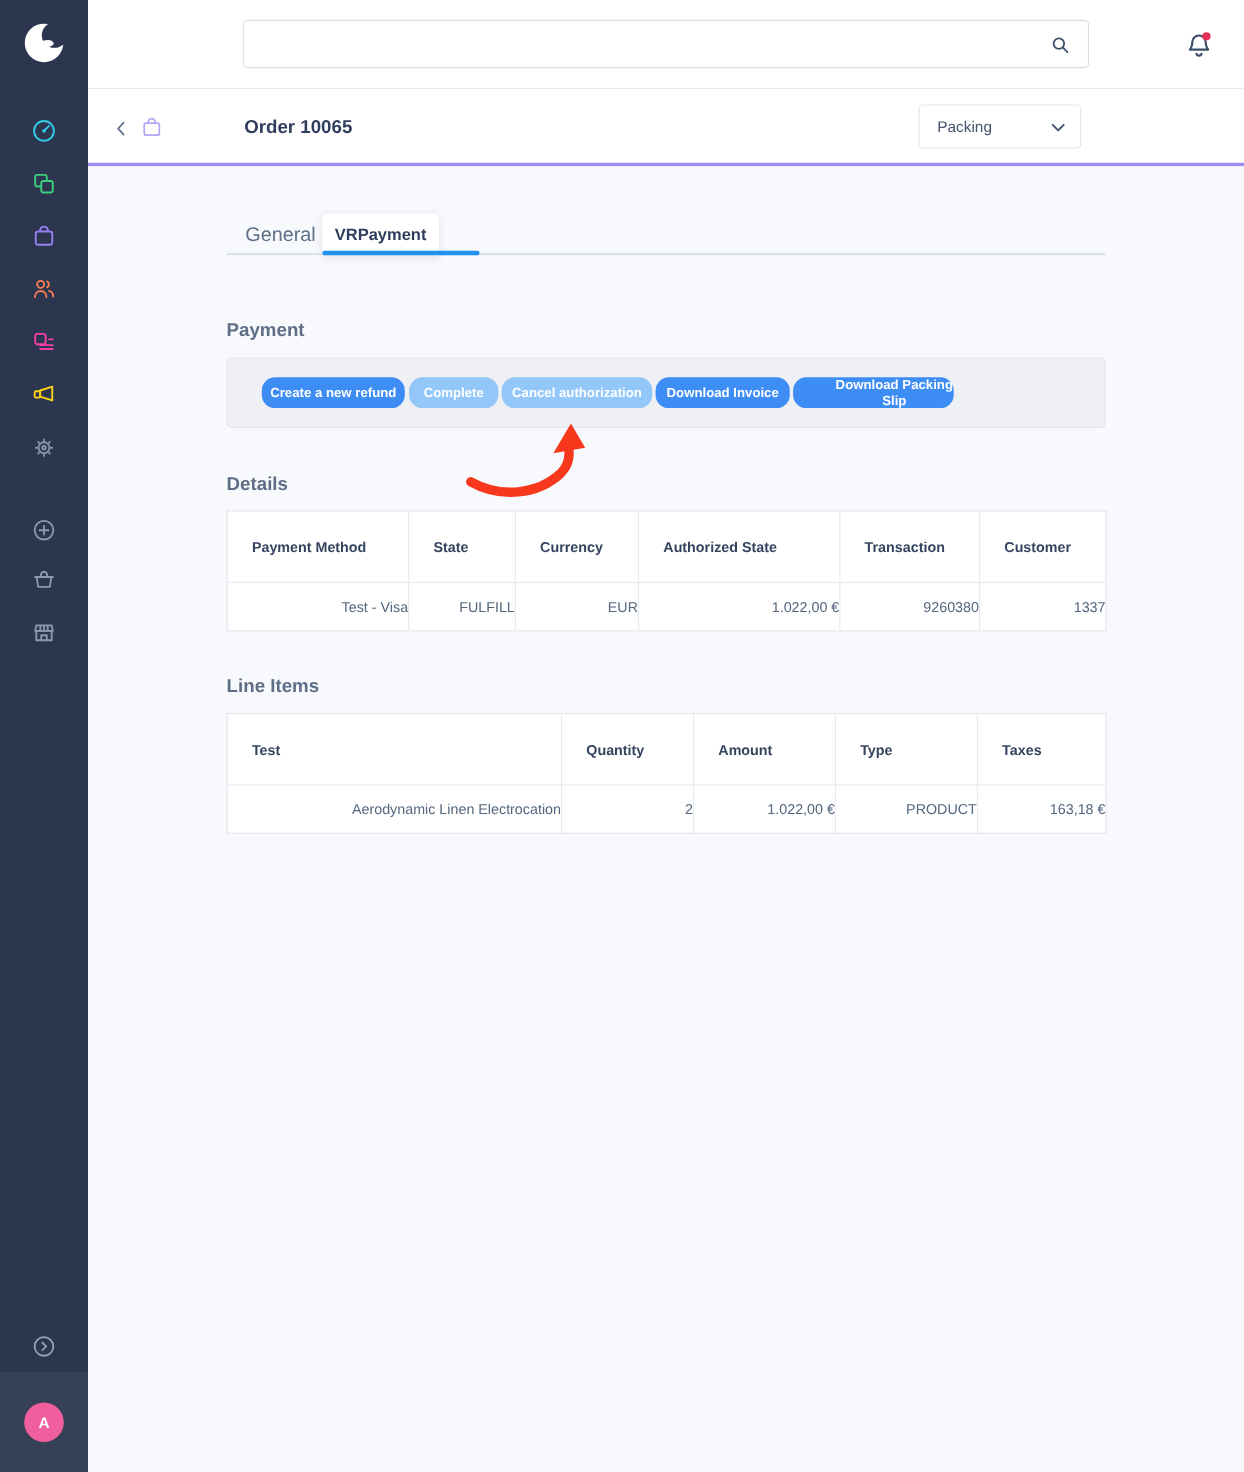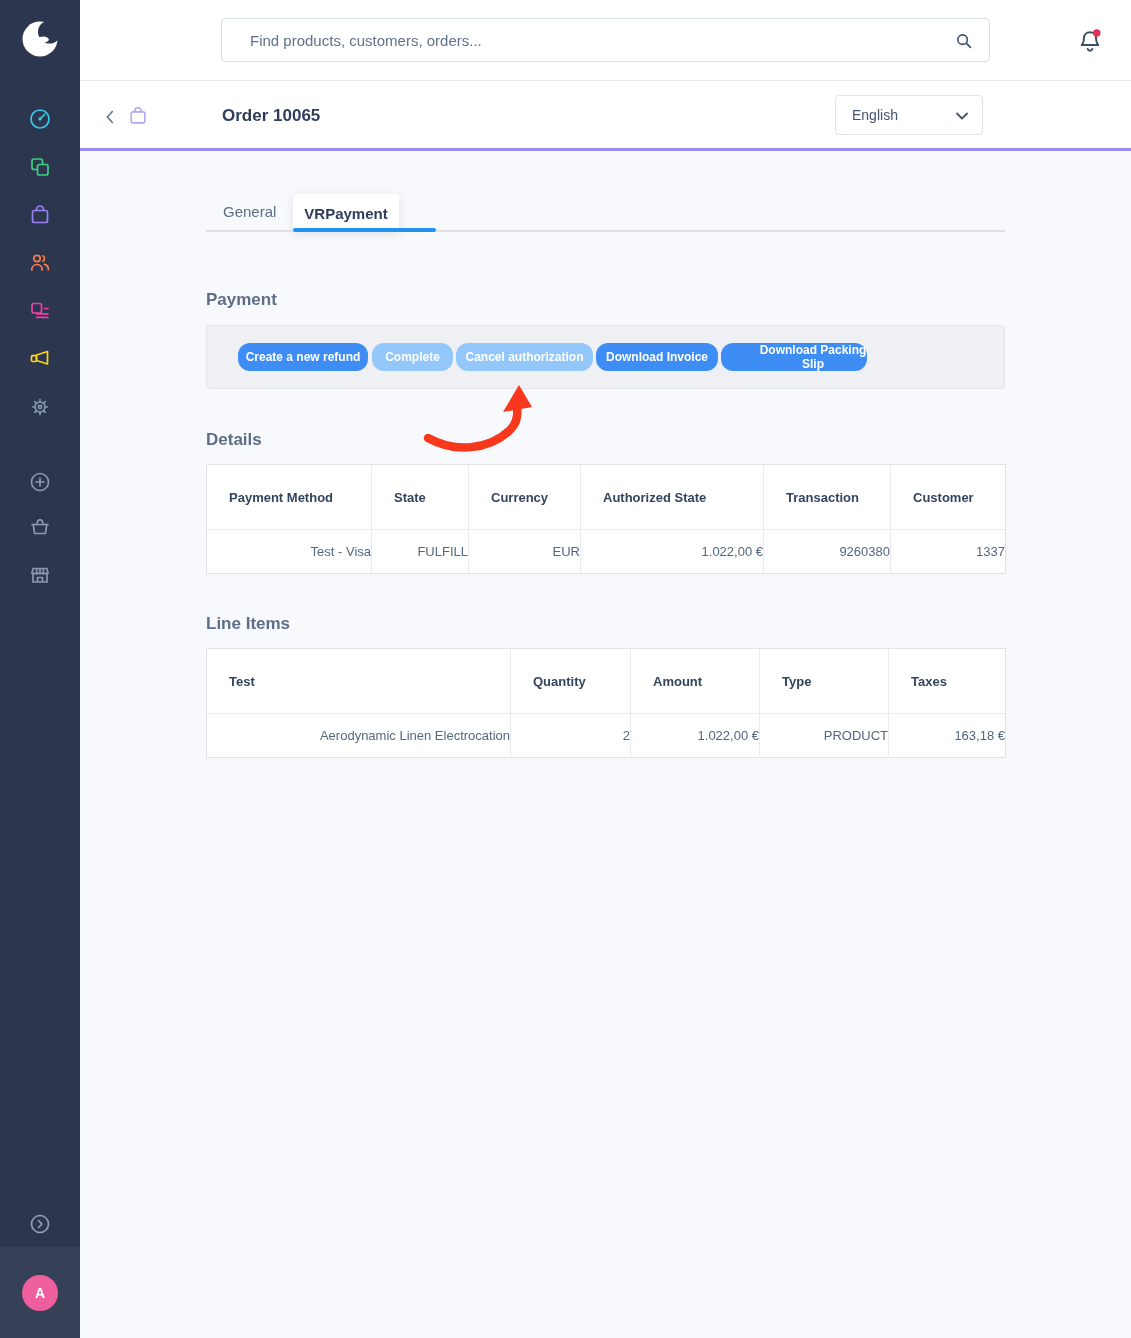--- a/index.html
+++ b/index.html
@@ -31,21 +31,21 @@
   .smartbar { position:absolute; left:80px; top:81px; width:1051px; height:70px; background:#fff;
     border-bottom:3px solid var(--smartbar-accent); }
   .back-btn { position:absolute; left:21px; top:26px; width:20px; height:20px; color:#64748f; cursor:pointer; }
   .module-icon { position:absolute; left:47px; top:24px; width:22px; height:22px; color:#b4a5f7; }
   .page-title { position:absolute; left:142px; top:25px; font-size:17px; font-weight:bold; color:#2f3e5c; }
   .lang-select { position:absolute; left:755px; top:14px; width:148px; height:40px; background:#fff;
     border:1px solid #dfe3ea; border-radius:4px; display:flex; align-items:center; cursor:pointer; }
   .lang-select .val { font-size:14px; color:#44546f; padding-left:16px; }
   .lang-select svg { position:absolute; right:14px; top:16px; width:12px; height:8px; color:#44546f; }
   
-  .tab-inactive { position:absolute; left:223px; top:203px; font-size:15px; color:#5d6e88; cursor:pointer; }
+  .tab-inactive { position:absolute; left:223px; top:203px; font-size:18px; color:#5d6e88; cursor:pointer; }
   .tab-active { position:absolute; left:293px; top:194px; width:106px; height:38px; background:#fff;
     border-radius:4px 4px 0 0; box-shadow:0 2px 8px rgba(45,58,85,.12);
     display:flex; align-items:center; justify-content:center;
     font-size:15px; font-weight:bold; color:#2e3d5c; cursor:pointer; }
   .tab-rail { position:absolute; left:206px; top:230px; width:799px; height:2px; background:#dde2e9; }
   .tab-underline { position:absolute; left:293px; top:228px; width:143px; height:4px; border-radius:2px;
     background:var(--active-tab-underline); }
   
   .section-heading { position:absolute; font-size:17px; color:#5d6e86; }
   .actions-panel { position:absolute; left:206px; top:325px; width:799px; height:64px;
@@ -155,21 +155,20 @@
     </svg>
   </div>
 
   <div class="user-block">
     <div class="avatar">A</div>
   </div>
 </aside>
 
 <header class="topbar">
   <div class="search-box">
-    <input type="text" placeholder="Find products, customers, orders..." style="">
     <span class="search-glyph">
       <svg viewBox="0 0 24 24" fill="none" stroke="currentColor" stroke-width="1.8" stroke-linecap="round">
         <circle cx="10.5" cy="10.5" r="5.2"></circle>
           <path d="M14.6 14.6L19 19"></path>
       </svg>
     </span>
   </div>
   <div class="bell-wrap">
     <svg viewBox="0 0 24 24" fill="none" stroke="currentColor" stroke-width="1.7" stroke-linecap="round" stroke-linejoin="round">
       <path d="M12 4.5c3 0 5.2 2.3 5.2 5.3 0 3.6 1.3 4.9 1.9 5.7H4.9c.6-.8 1.9-2.1 1.9-5.7 0-3 2.2-5.3 5.2-5.3z"></path>
@@ -186,21 +185,21 @@
     </svg>
   </span>
   <span class="module-icon">
     <svg viewBox="0 0 24 24" fill="none" stroke="currentColor" stroke-width="1.7" stroke-linejoin="round">
       <rect x="4.5" y="7.5" width="15" height="12" rx="2"></rect>
         <path d="M8.5 7.5v-1a3.5 3.5 0 0 1 7 0v1"></path>
     </svg>
   </span>
   <h1 class="page-title">Order 10065</h1>
   <div class="lang-select">
-    <span class="val">English</span>
+    <span class="val">Packing</span>
     <svg viewBox="0 0 12 8" fill="none" stroke="currentColor" stroke-width="1.8" stroke-linecap="round" stroke-linejoin="round">
       <path d="M1 1.5l5 5 5-5"></path>
     </svg>
   </div>
 </section>
 
 <div class="tab-inactive">General</div>
 <div class="tab-active">VRPayment</div>
 <div class="tab-rail"></div>
 <div class="tab-underline"></div>

